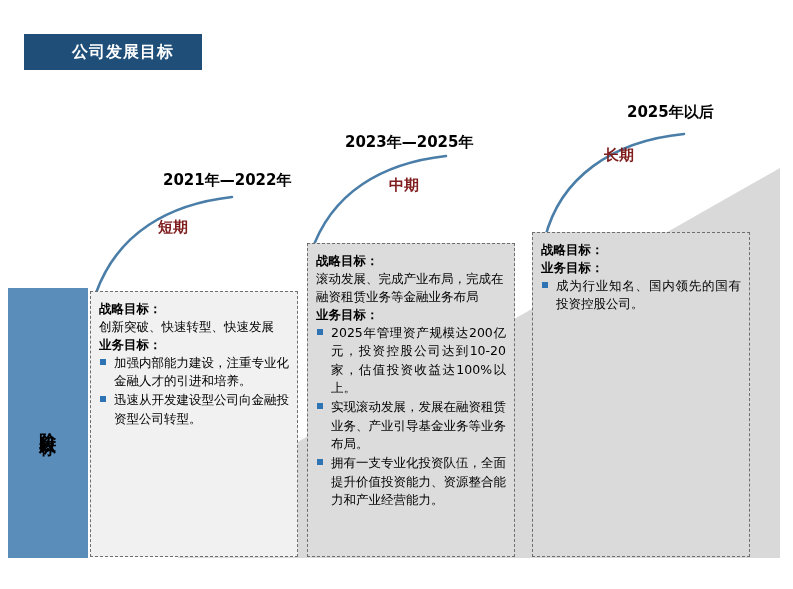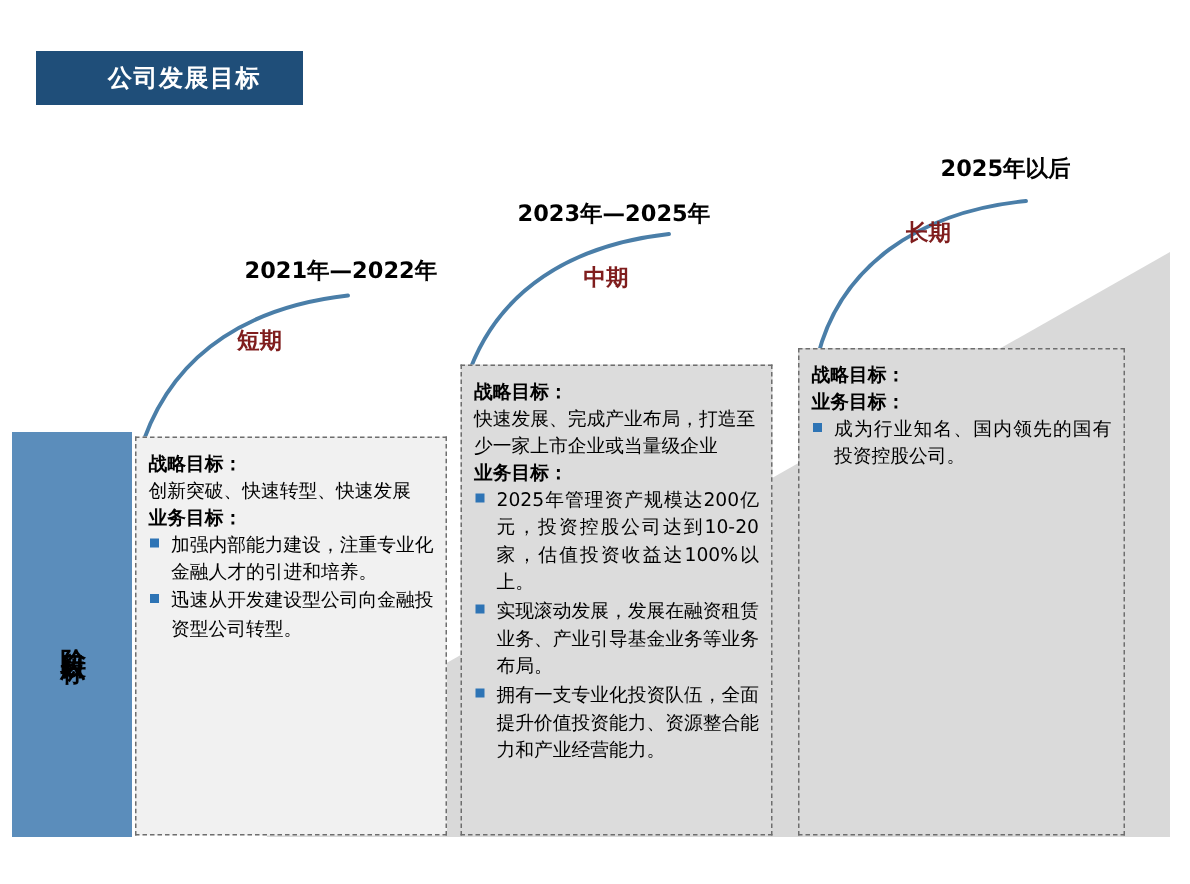--- a/index.html
+++ b/index.html
@@ -115,21 +115,21 @@
     <div class="para">创新突破、快速转型、快速发展</div>
     <div class="hdr">业务目标：</div>
     <ul class="blist">
       <li><span class="bullet"></span><span>加强内部能力建设，注重专业化金融人才的引进和培养。</span></li>
       <li><span class="bullet"></span><span>迅速从开发建设型公司向金融投资型公司转型。</span></li>
     </ul>
   </div>
 
   <div class="panel p2">
     <div class="hdr">战略目标：</div>
-    <div class="para">快速发展、完成产业布局，打造至少一家上市企业或当量级企业</div>
+    <div class="para">滚动发展、完成产业布局，完成在融资租赁业务等金融业务布局</div>
     <div class="hdr">业务目标：</div>
     <ul class="blist">
       <li><span class="bullet"></span><span>2025年管理资产规模达200亿元，投资控股公司达到10-20家，估值投资收益达100%以上。</span></li>
       <li><span class="bullet"></span><span>实现滚动发展，发展在融资租赁业务、产业引导基金业务等业务布局。</span></li>
       <li><span class="bullet"></span><span>拥有一支专业化投资队伍，全面提升价值投资能力、资源整合能力和产业经营能力。</span></li>
     </ul>
   </div>
 
   <div class="panel p3">
     <div class="hdr">战略目标：</div>

